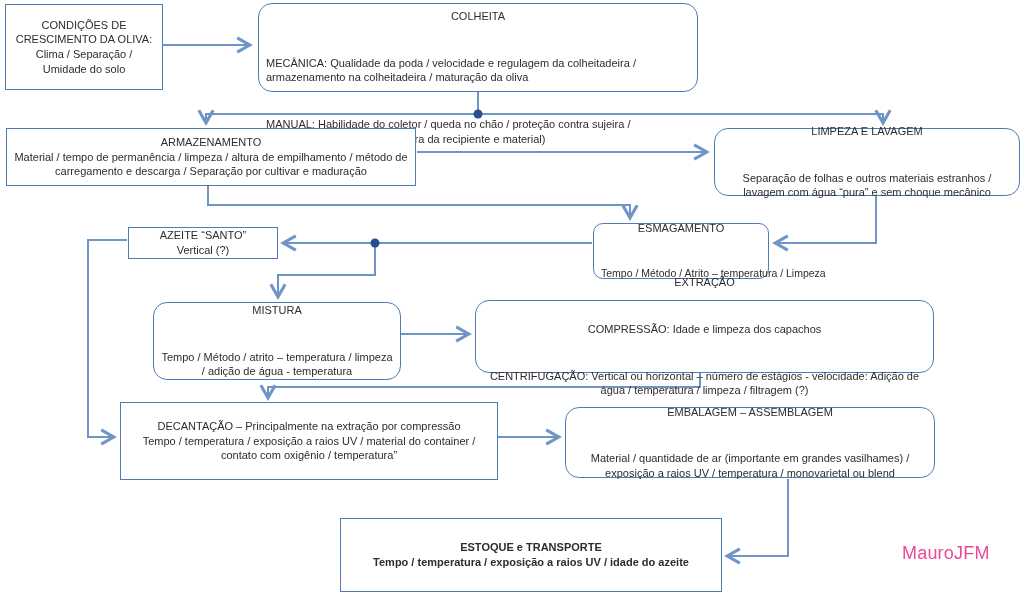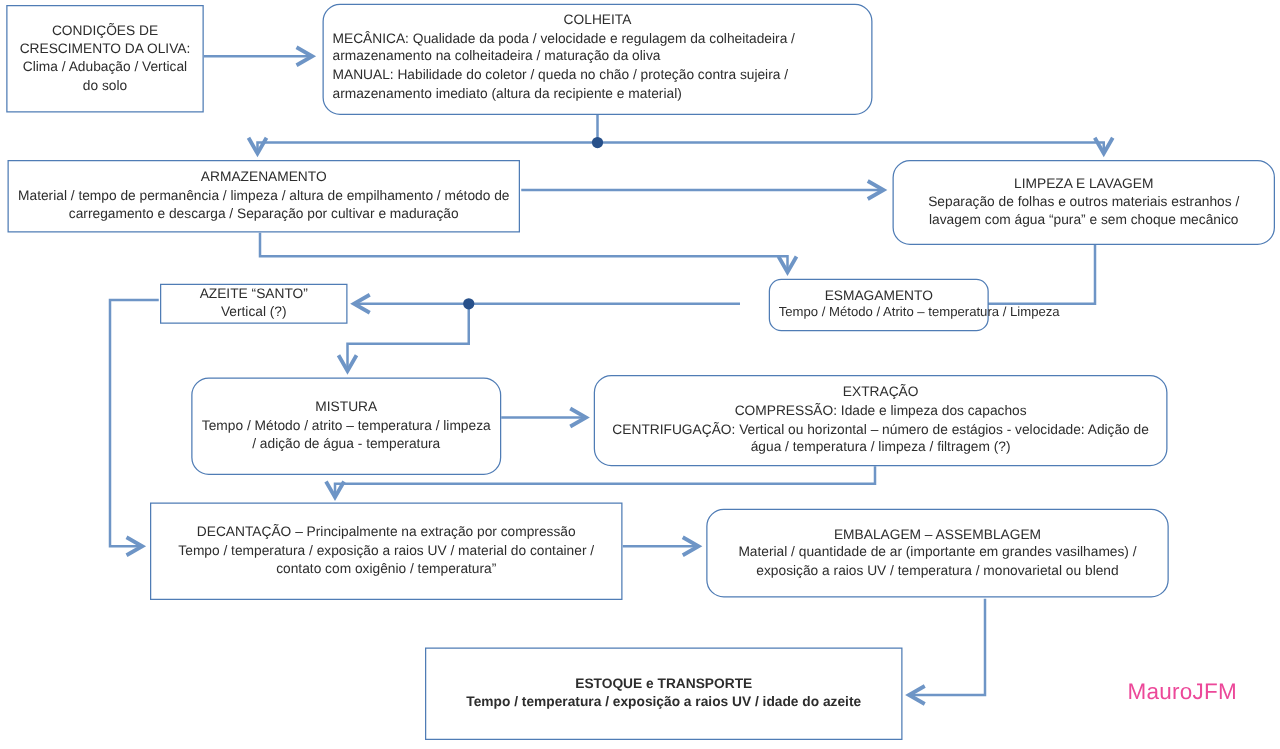--- a/index.html
+++ b/index.html
@@ -18,21 +18,21 @@
     background:#ffffff;
     border:1.6px solid #4f7cb5;
     font-size:11px;
     line-height:1.33;
     display:flex;
     flex-direction:column;
     justify-content:center;
     padding:3px 7px;
     text-align:center;
   }
-  .rounded{border-radius:14px;}
+  .rounded{border-radius:14px;gap:32px;}
   .box .title{white-space:normal;}
   .box.body-left .body{text-align:left;}
   .sig{
     position:absolute;
     font-size:18px;
     color:#ec4899;
     letter-spacing:0.2px;
   }
 </style>
 </head>
@@ -61,40 +61,40 @@
       <path d="M127,240 H88 V437 H112" marker-end="url(#arw)"></path>
       <path d="M498,437 H557" marker-end="url(#arw)"></path>
       <path d="M788,479 V556 H729" marker-end="url(#arw)"></path>
     </g>
     <circle cx="478" cy="114" r="4.5" fill="#27508a"></circle>
     <circle cx="375" cy="243" r="4.5" fill="#27508a"></circle>
   </svg>
 
   <div class="box" style="left:5px;top:4px;width:158px;height:86px;">
     <div class="title">CONDIÇÕES DE CRESCIMENTO DA OLIVA:</div>
-    <div class="body">Clima / Adubação / Vertical do solo</div>
+    <div class="body">Clima / Separação / Umidade do solo</div>
   </div>
 
   <div class="box rounded body-left" style="left:258px;top:3px;width:440px;height:89px;justify-content:flex-start;padding-top:5px;">
     <div class="title">COLHEITA</div>
     <div class="body">MECÂNICA:  Qualidade da poda / velocidade e regulagem da colheitadeira / armazenamento na colheitadeira / maturação da oliva</div>
     <div class="body">MANUAL:  Habilidade do coletor / queda no chão / proteção contra sujeira / armazenamento imediato (altura da recipiente e material)</div>
   </div>
 
   <div class="box" style="left:6px;top:128px;width:410px;height:58px;justify-content:center;">
     <div class="title">ARMAZENAMENTO</div>
     <div class="body">Material / tempo de permanência / limpeza / altura de empilhamento / método de carregamento e descarga / Separação por cultivar e maduração</div>
   </div>
 
   <div class="box rounded" style="left:714px;top:128px;width:306px;height:68px;">
     <div class="title">LIMPEZA  E LAVAGEM</div>
     <div class="body">Separação de folhas e outros materiais estranhos / lavagem com água “pura” e sem choque mecânico</div>
   </div>
 
-  <div class="box rounded" style="left:615px;top:223px;width:176px;height:42px;border-radius:10px;">
+  <div class="box rounded" style="left:593px;top:223px;width:176px;height:56px;border-radius:10px;">
     <div class="title">ESMAGAMENTO</div>
     <div class="body" style="white-space:nowrap;font-size:10.5px;">Tempo / Método / Atrito – temperatura / Limpeza</div>
   </div>
 
   <div class="box" style="left:128px;top:227px;width:150px;height:32px;padding:1px 4px;">
     <div class="title">AZEITE  “SANTO”</div>
     <div class="body">Vertical (?)</div>
   </div>
 
   <div class="box rounded" style="left:153px;top:302px;width:248px;height:78px;">

